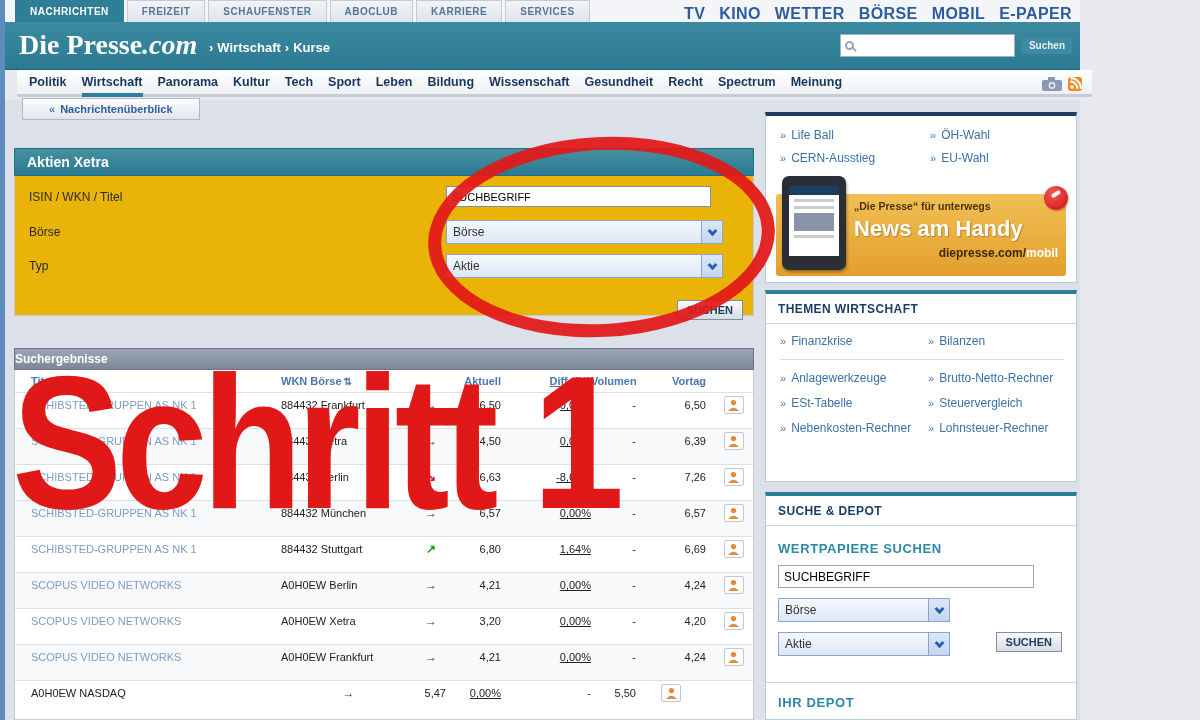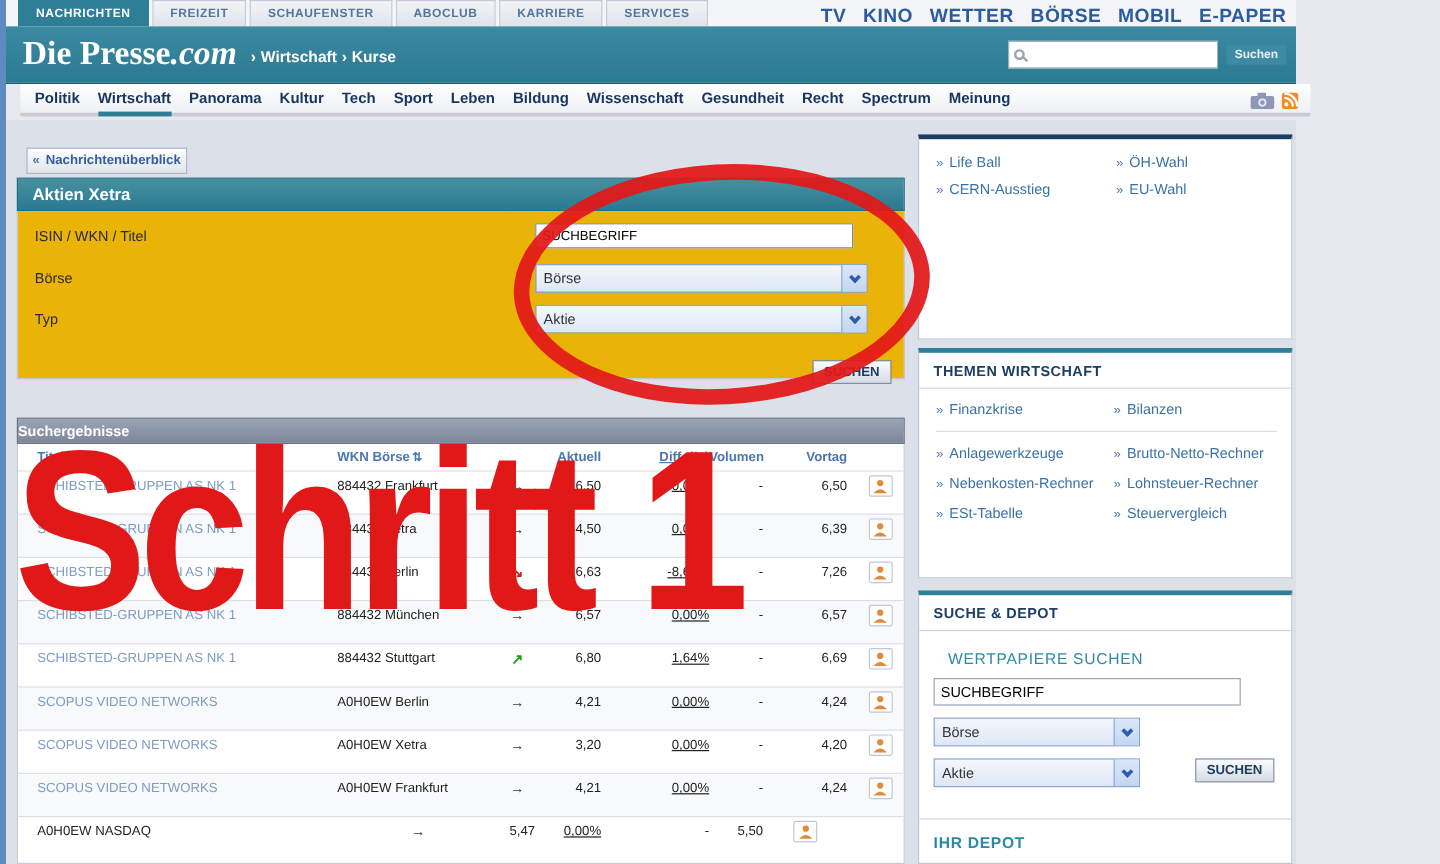--- a/index.html
+++ b/index.html
@@ -44,23 +44,23 @@
   .navitems { position:absolute; left:12px; top:0; height:27px; display:flex; gap:15px; }
   .navitem { font-size:12.5px; font-weight:bold; color:#17365e; line-height:25px; cursor:pointer;
     height:27px; }
   .navitem.active { border-bottom:4px solid #2e7e97; }
   .nav-icons { position:absolute; right:10px; top:7px; display:flex; gap:6px; align-items:center; }
 
   
   .content-bg { left:5px; top:100px; width:1075px; height:620px; background:#dce0e8; }
 
   
-  .backbtn { left:22px; top:123px; background:linear-gradient(#fdfdfe,#e1e5ec);
+  .backbtn { left:22px; top:98px; background:linear-gradient(#fdfdfe,#e1e5ec);
     border:1px solid #aeb8c8; color:#2f5fa0; font-size:11px; font-weight:bold;
-    padding:4px 4px; cursor:pointer; z-index:2; }
+    padding:4px 26px; cursor:pointer; z-index:2; }
 
   
   .aktienbox { left:14px; top:148px; width:740px; z-index:2; }
   .panelbar { height:28px; background:linear-gradient(#47909f,#2a7a93); border:1px solid #1d6f88;
     color:#fff; font-size:14px; font-weight:bold; line-height:26px; padding-left:12px; }
   .formbody { position:relative; height:140px; background:#eab308;
     border:1px solid #c6ccd6; border-top:none; }
   .flabel { position:absolute; left:14px; font-size:12px; color:#2a2a2a; }
   .txt { position:absolute; left:431px; width:265px; height:21px; border:1px solid #7f8fa6;
     background:#fff; font-size:11px; padding-left:5px; font-family:"Liberation Sans", sans-serif; }
@@ -129,21 +129,21 @@
     background:#fff; transform:rotate(-35deg); border-radius:2px; }
 
   .box-themen { top:290px; height:192px; border-top:4px solid #2e7e97; overflow:hidden; }
   .sb-header { font-size:12px; font-weight:bold; color:#1c3e63; letter-spacing:.4px;
     padding:8px 12px 7px; border-bottom:1px solid #cdd6de; }
   .themenrows { padding:10px 0 0 14px; }
   .themenrow { display:grid; grid-template-columns:148px 142px; row-gap:2px; margin-bottom:11px; }
   .tdivider { border-top:1px solid #d5dde4; margin:0 12px 11px 0; }
 
   .box-suche { top:492px; height:228px; border-top:4px solid #2e7e97; overflow:hidden; }
-  .sb-sub { font-size:13px; font-weight:normal; color:#2b89a8; letter-spacing:.6px; margin:15px 24px 9px; }
+  .sb-sub { font-size:13px; font-weight:bold; color:#2b89a8; letter-spacing:.6px; margin:15px 12px 9px; }
   .sb-input { display:block; margin:0 12px; width:256px; height:23px; border:1px solid #99a6b8;
     font-size:12px; padding-left:5px; font-family:"Liberation Sans", sans-serif; }
   .sb-selrow { position:relative; margin:10px 12px 0; height:24px; }
   .sb-selrow .selbox { left:0; width:172px; }
   .sb-suchen { position:absolute; right:2px; top:0; }
   .depot-divider { border-top:1px solid #cdd6de; margin:26px 0 0; }
   .depot-title { font-size:13px; font-weight:bold; color:#2b89a8; letter-spacing:.6px; margin:12px 12px 0; }
 
   
   .red-ellipse { left:428px; top:137px; width:347px; height:200px; border:13px solid rgba(226,24,24,.93);
@@ -379,41 +379,58 @@
   </div>
 </div>
 
 <div class="abs sidebox box-top">
   <div class="sb-links">
       <div class="slink"><span class="bullet">»</span><span>Life Ball</span></div>
       <div class="slink"><span class="bullet">»</span><span>ÖH-Wahl</span></div>
       <div class="slink"><span class="bullet">»</span><span>CERN-Ausstieg</span></div>
       <div class="slink"><span class="bullet">»</span><span>EU-Wahl</span></div>
     </div>
+  <div class="adbanner">
+    <div class="phone">
+      <div class="screen">
+          <div class="bar"></div>
+          <div class="ln"></div>
+          <div class="ln"></div>
+          <div class="pic"></div>
+          <div class="ln"></div>
+        </div>
+    </div>
+    <div class="adtext">
+      <div class="ad1">„Die Presse“ für unterwegs</div>
+      <div class="ad2">News am Handy</div>
+      <div class="ad3"><span>diepresse.com/</span><span class="mob">mobil</span></div>
+    </div>
+    <div class="adbadge"></div>
+  </div>
 </div>
 
 <div class="abs sidebox box-themen">
   <div class="sb-header">THEMEN WIRTSCHAFT</div>
   <div class="themenrows">
       <div class="themenrow">
         <div class="slink"><span class="bullet">»</span><span>Finanzkrise</span></div>
         <div class="slink"><span class="bullet">»</span><span>Bilanzen</span></div>
       </div>
       <div class="tdivider"></div>
       <div class="themenrow">
         <div class="slink"><span class="bullet">»</span><span>Anlagewerkzeuge</span></div>
         <div class="slink"><span class="bullet">»</span><span>Brutto-Netto-Rechner</span></div>
       </div>
       <div class="themenrow">
+        <div class="slink"><span class="bullet">»</span><span>ESt-Tabelle</span></div>
+        <div class="slink"><span class="bullet">»</span><span>Steuervergleich</span></div>
+      </div>
+      <div class="themenrow">
         <div class="slink"><span class="bullet">»</span><span>Nebenkosten-Rechner</span></div>
         <div class="slink"><span class="bullet">»</span><span>Lohnsteuer-Rechner</span></div>
-      </div>
-      <div class="themenrow">
-        <div class="slink"><span class="bullet">»</span><span>ESt-Tabelle</span></div>
-        <div class="slink"><span class="bullet">»</span><span>Steuervergleich</span></div>
       </div>
     </div>
 </div>
 
 <div class="abs sidebox box-suche">
   <div class="sb-header">SUCHE &amp; DEPOT</div>
   <div class="sb-sub">WERTPAPIERE SUCHEN</div>
   <input class="sb-input" value="SUCHBEGRIFF" style="">
   <div class="sb-selrow">
     <div class="selbox">

